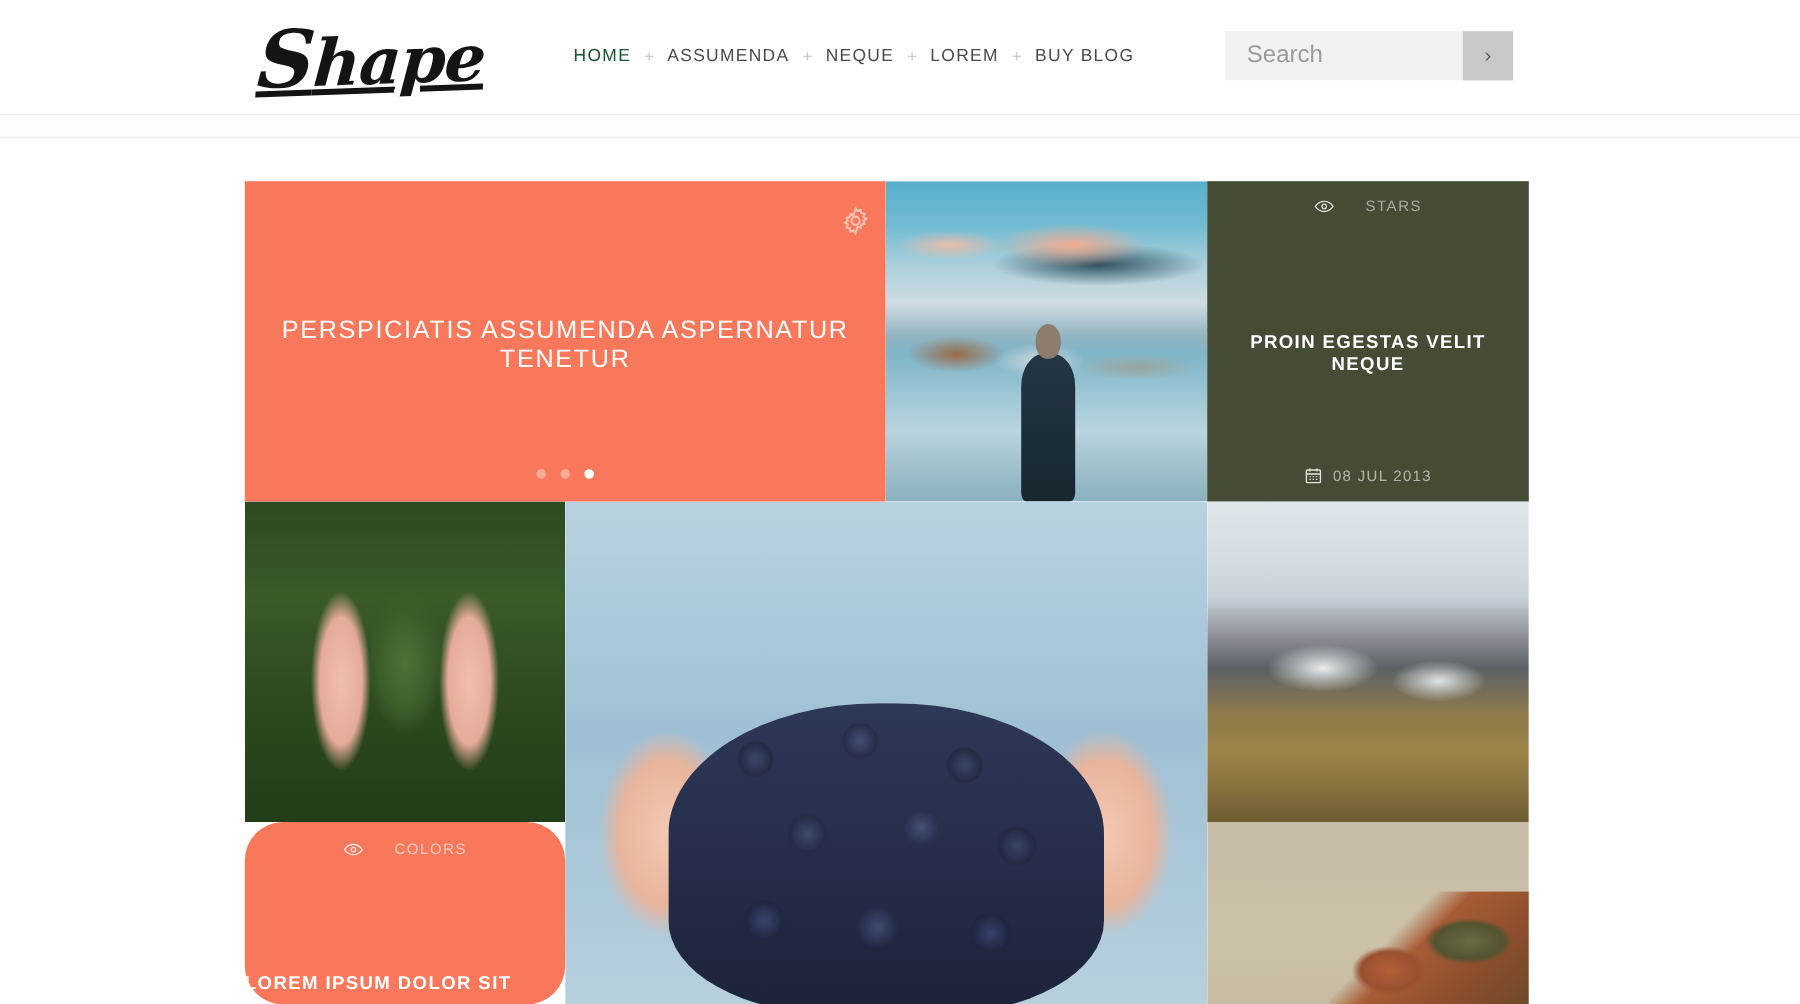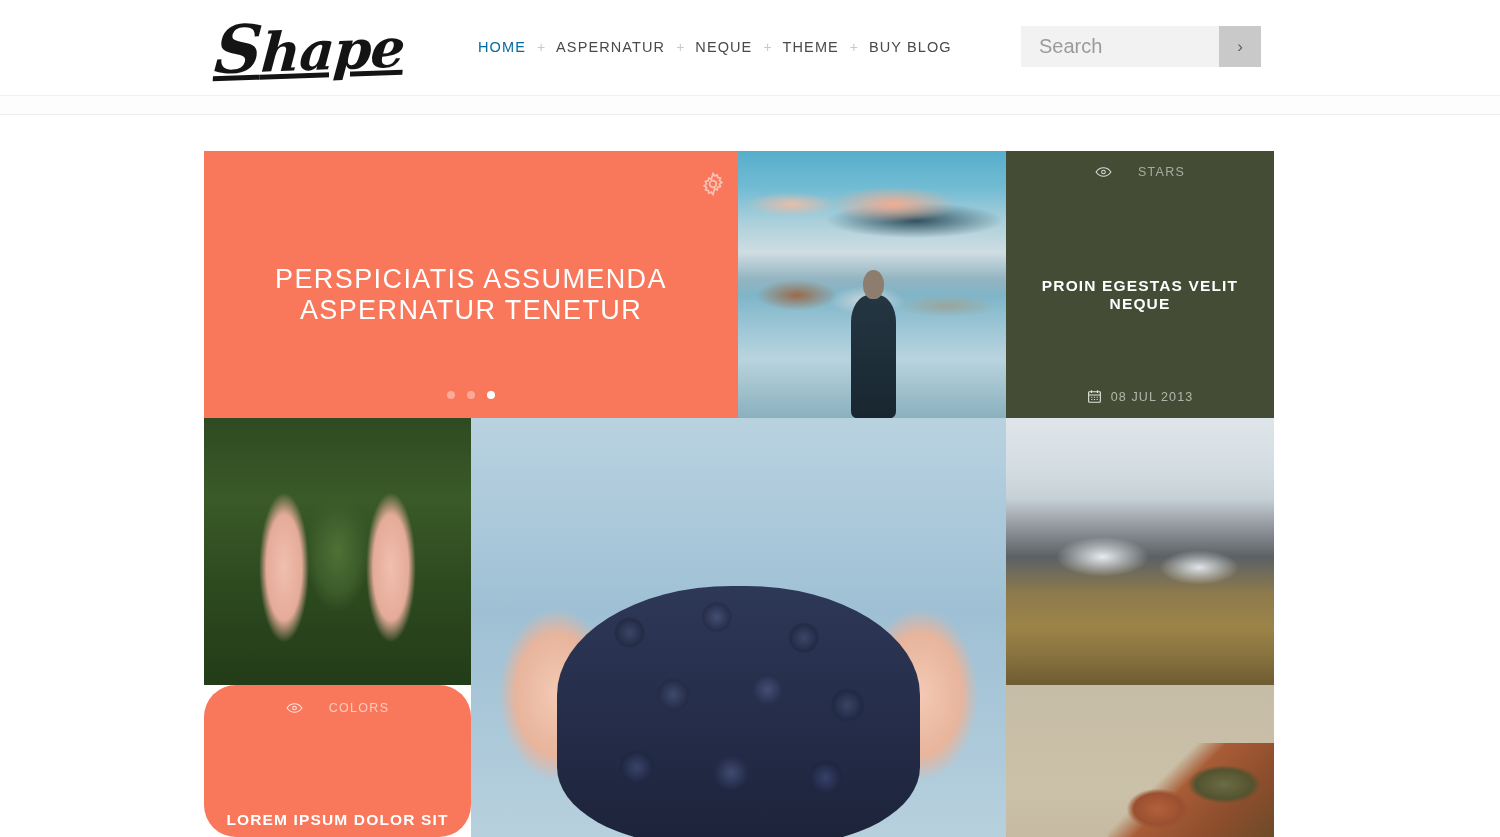--- a/index.html
+++ b/index.html
@@ -51,21 +51,21 @@
   }
   .nav-link {
     font-size: 14.5px;
     letter-spacing: 1.1px;
     color: #4a4a4a;
     text-decoration: none;
     white-space: nowrap;
     cursor: pointer;
     font-weight: 400;
   }
-  .nav-link.active { color: #0369a1; }
+  .nav-link.active { color: #14532d; }
   .nav-sep {
     color: #c9c9c9;
     font-size: 14px;
     margin: 0 11px;
     user-select: none;
   }
 
   .search-wrap {
     position: absolute;
     left: 1021px;
@@ -145,21 +145,21 @@
     top: 20px;
     width: 26px; height: 26px;
     opacity: .55;
   }
   .slider-title {
     position: absolute;
     left: 0; top: 113px;
     width: 534px;
     text-align: center;
     color: #ffffff;
-    font-size: 27px;
+    font-size: 21px;
     letter-spacing: 1.4px;
     font-weight: 400;
     padding: 0 14px;
   }
   .dots {
     position: absolute;
     left: 0; top: 240px;
     width: 534px;
     display: flex;
     justify-content: center;
@@ -271,21 +271,20 @@
     border-radius: 32px;
   }
   .tag-top-coral {
     color: rgba(255,255,255,.62);
     top: 16px;
   }
   .colors-title {
     position: absolute;
     left: 0; bottom: 8px;
     width: 100%;
-    text-align: center;
     color: #ffffff;
     font-size: 15.5px;
     letter-spacing: 1.15px;
   }
 
   
   .tile-grapes { left: 267px; top: 267px; width: 535px; height: 419px; }
   .photo-grapes {
     width: 100%; height: 100%;
     position: relative;
@@ -348,25 +347,25 @@
 <body>
 
 <header class="site-header">
   <div class="header-inner">
 
     <a class="logo" href="#"><span class="cap">S</span><span>hape</span></a>
 
     <nav class="main-nav">
       <a class="nav-link active" href="#">HOME</a>
       <span class="nav-sep">+</span>
-      <a class="nav-link" href="#">ASPERNATUR</a>
+      <a class="nav-link" href="#">ASSUMENDA</a>
       <span class="nav-sep">+</span>
       <a class="nav-link" href="#">NEQUE</a>
       <span class="nav-sep">+</span>
-      <a class="nav-link" href="#">THEME</a>
+      <a class="nav-link" href="#">LOREM</a>
       <span class="nav-sep">+</span>
       <a class="nav-link" href="#">BUY BLOG</a>
     </nav>
 
     <form class="search-wrap">
       <input class="search-input" type="text" placeholder="Search" style="">
       <button class="search-btn" type="button">
         <span>›</span>
       </button>
     </form>

